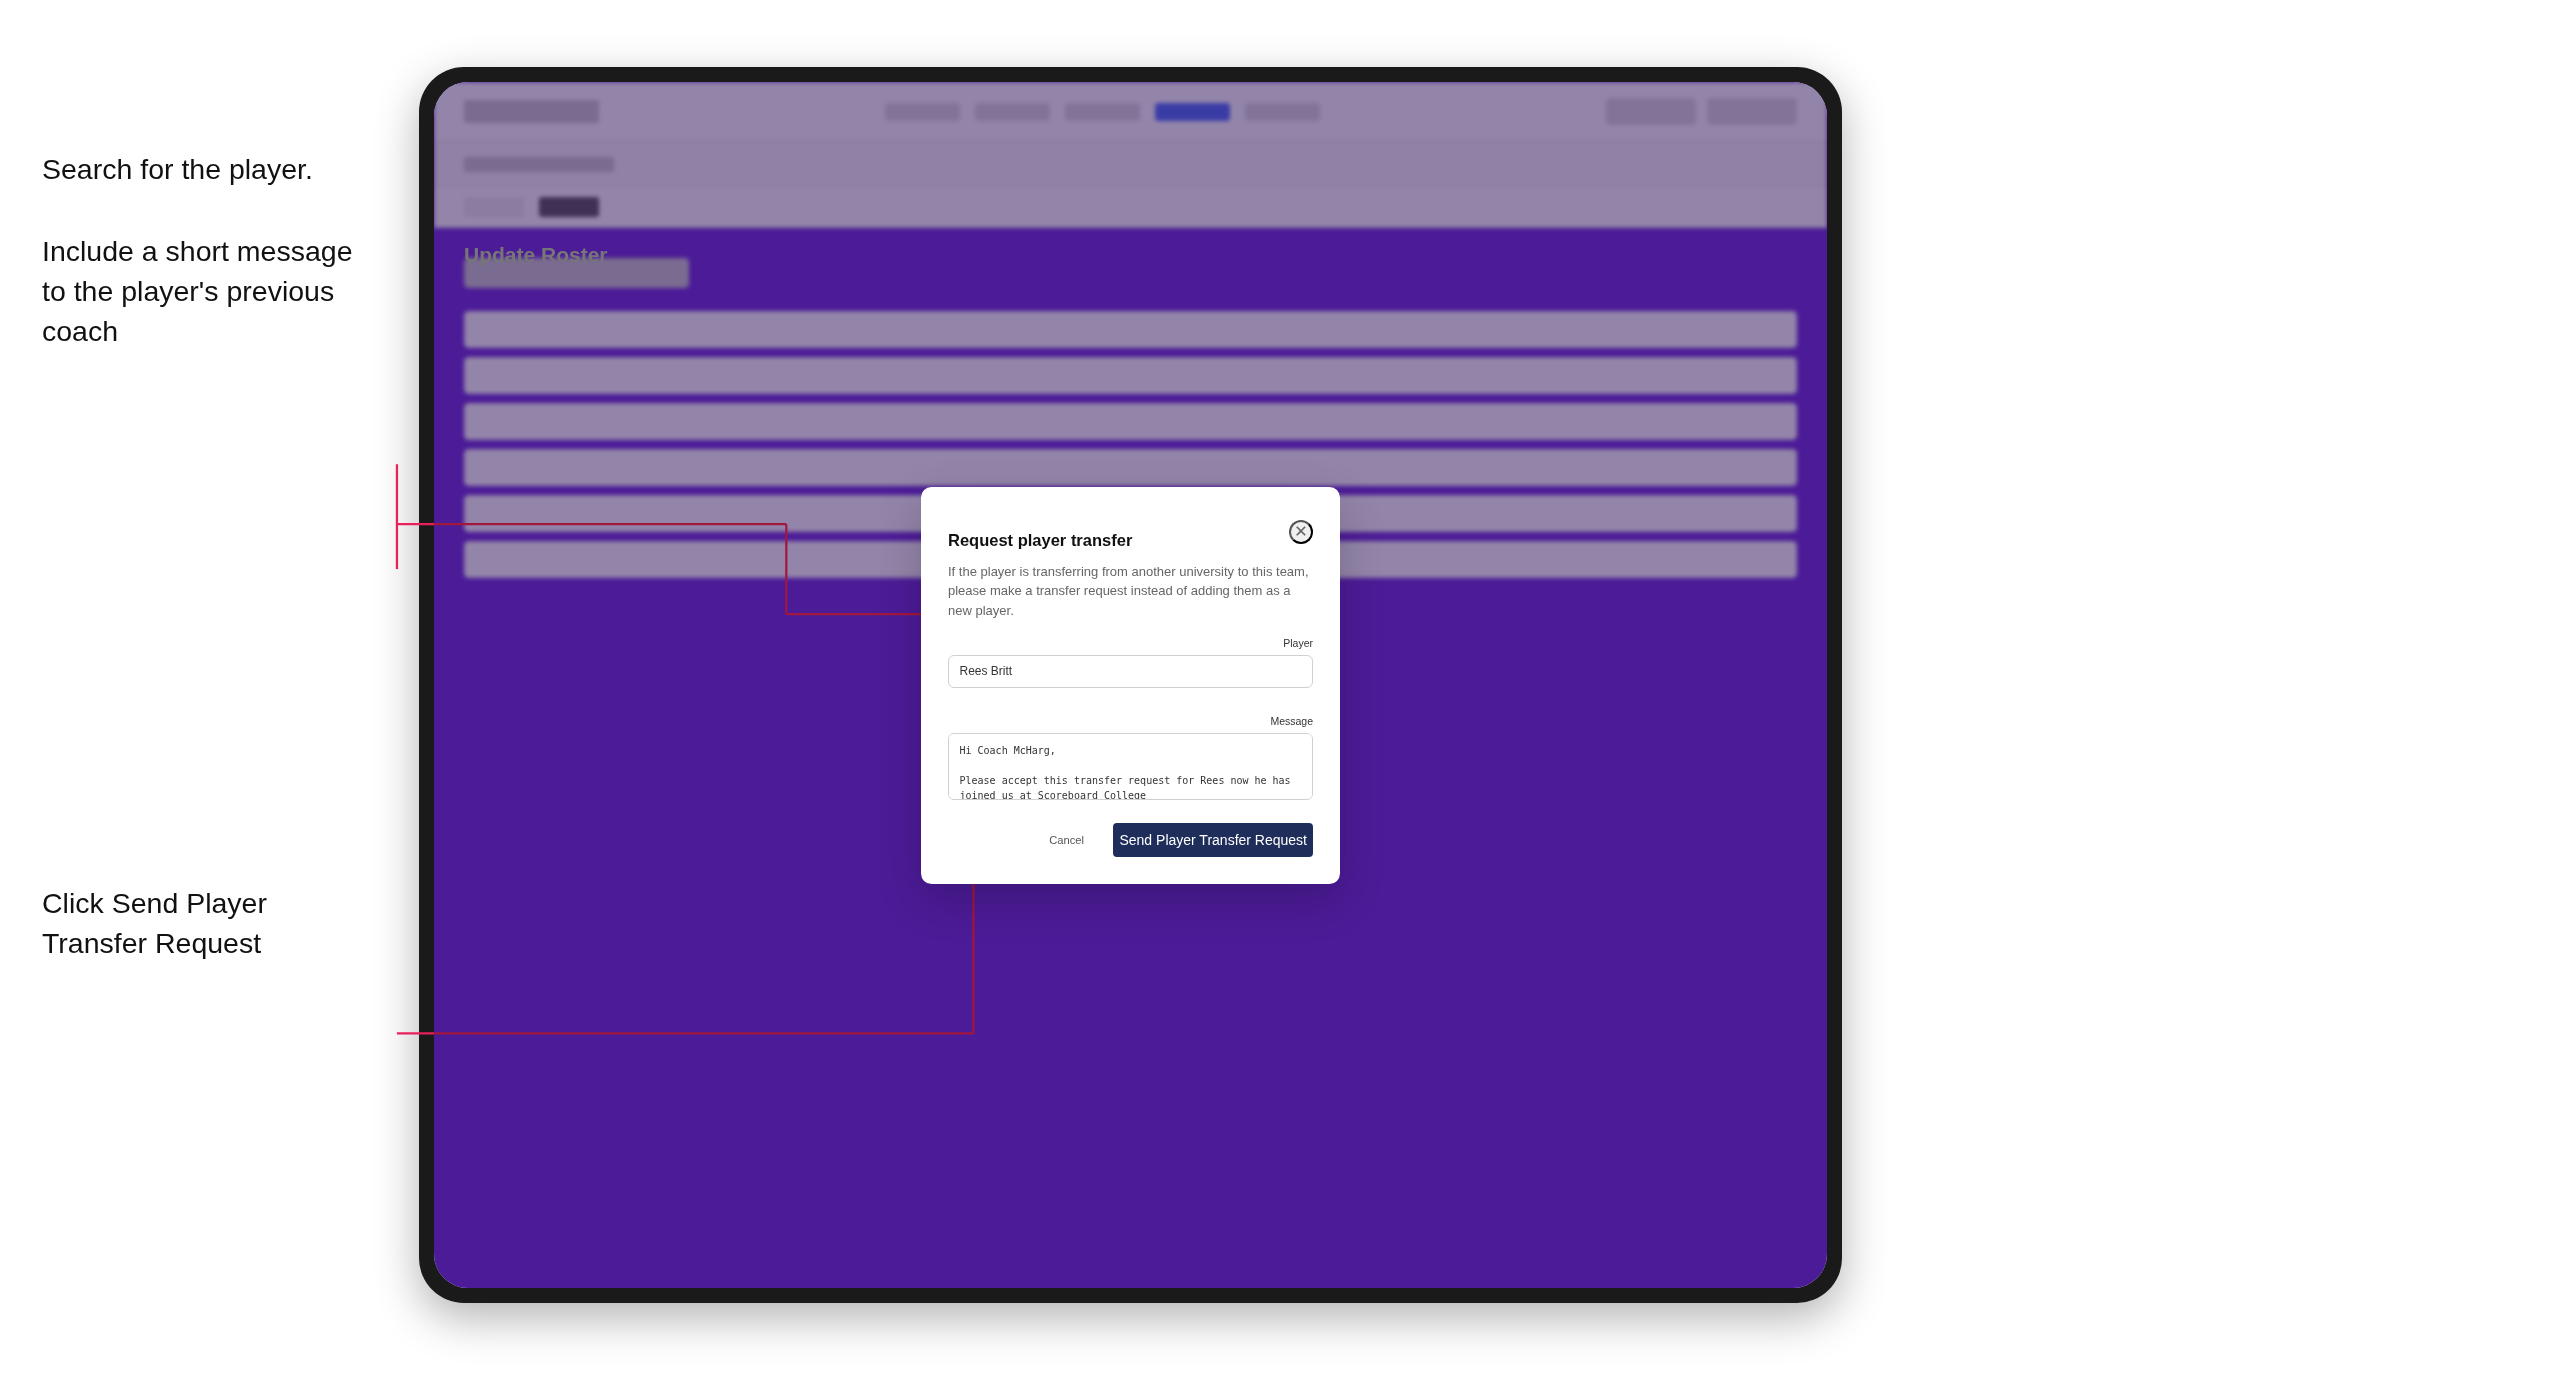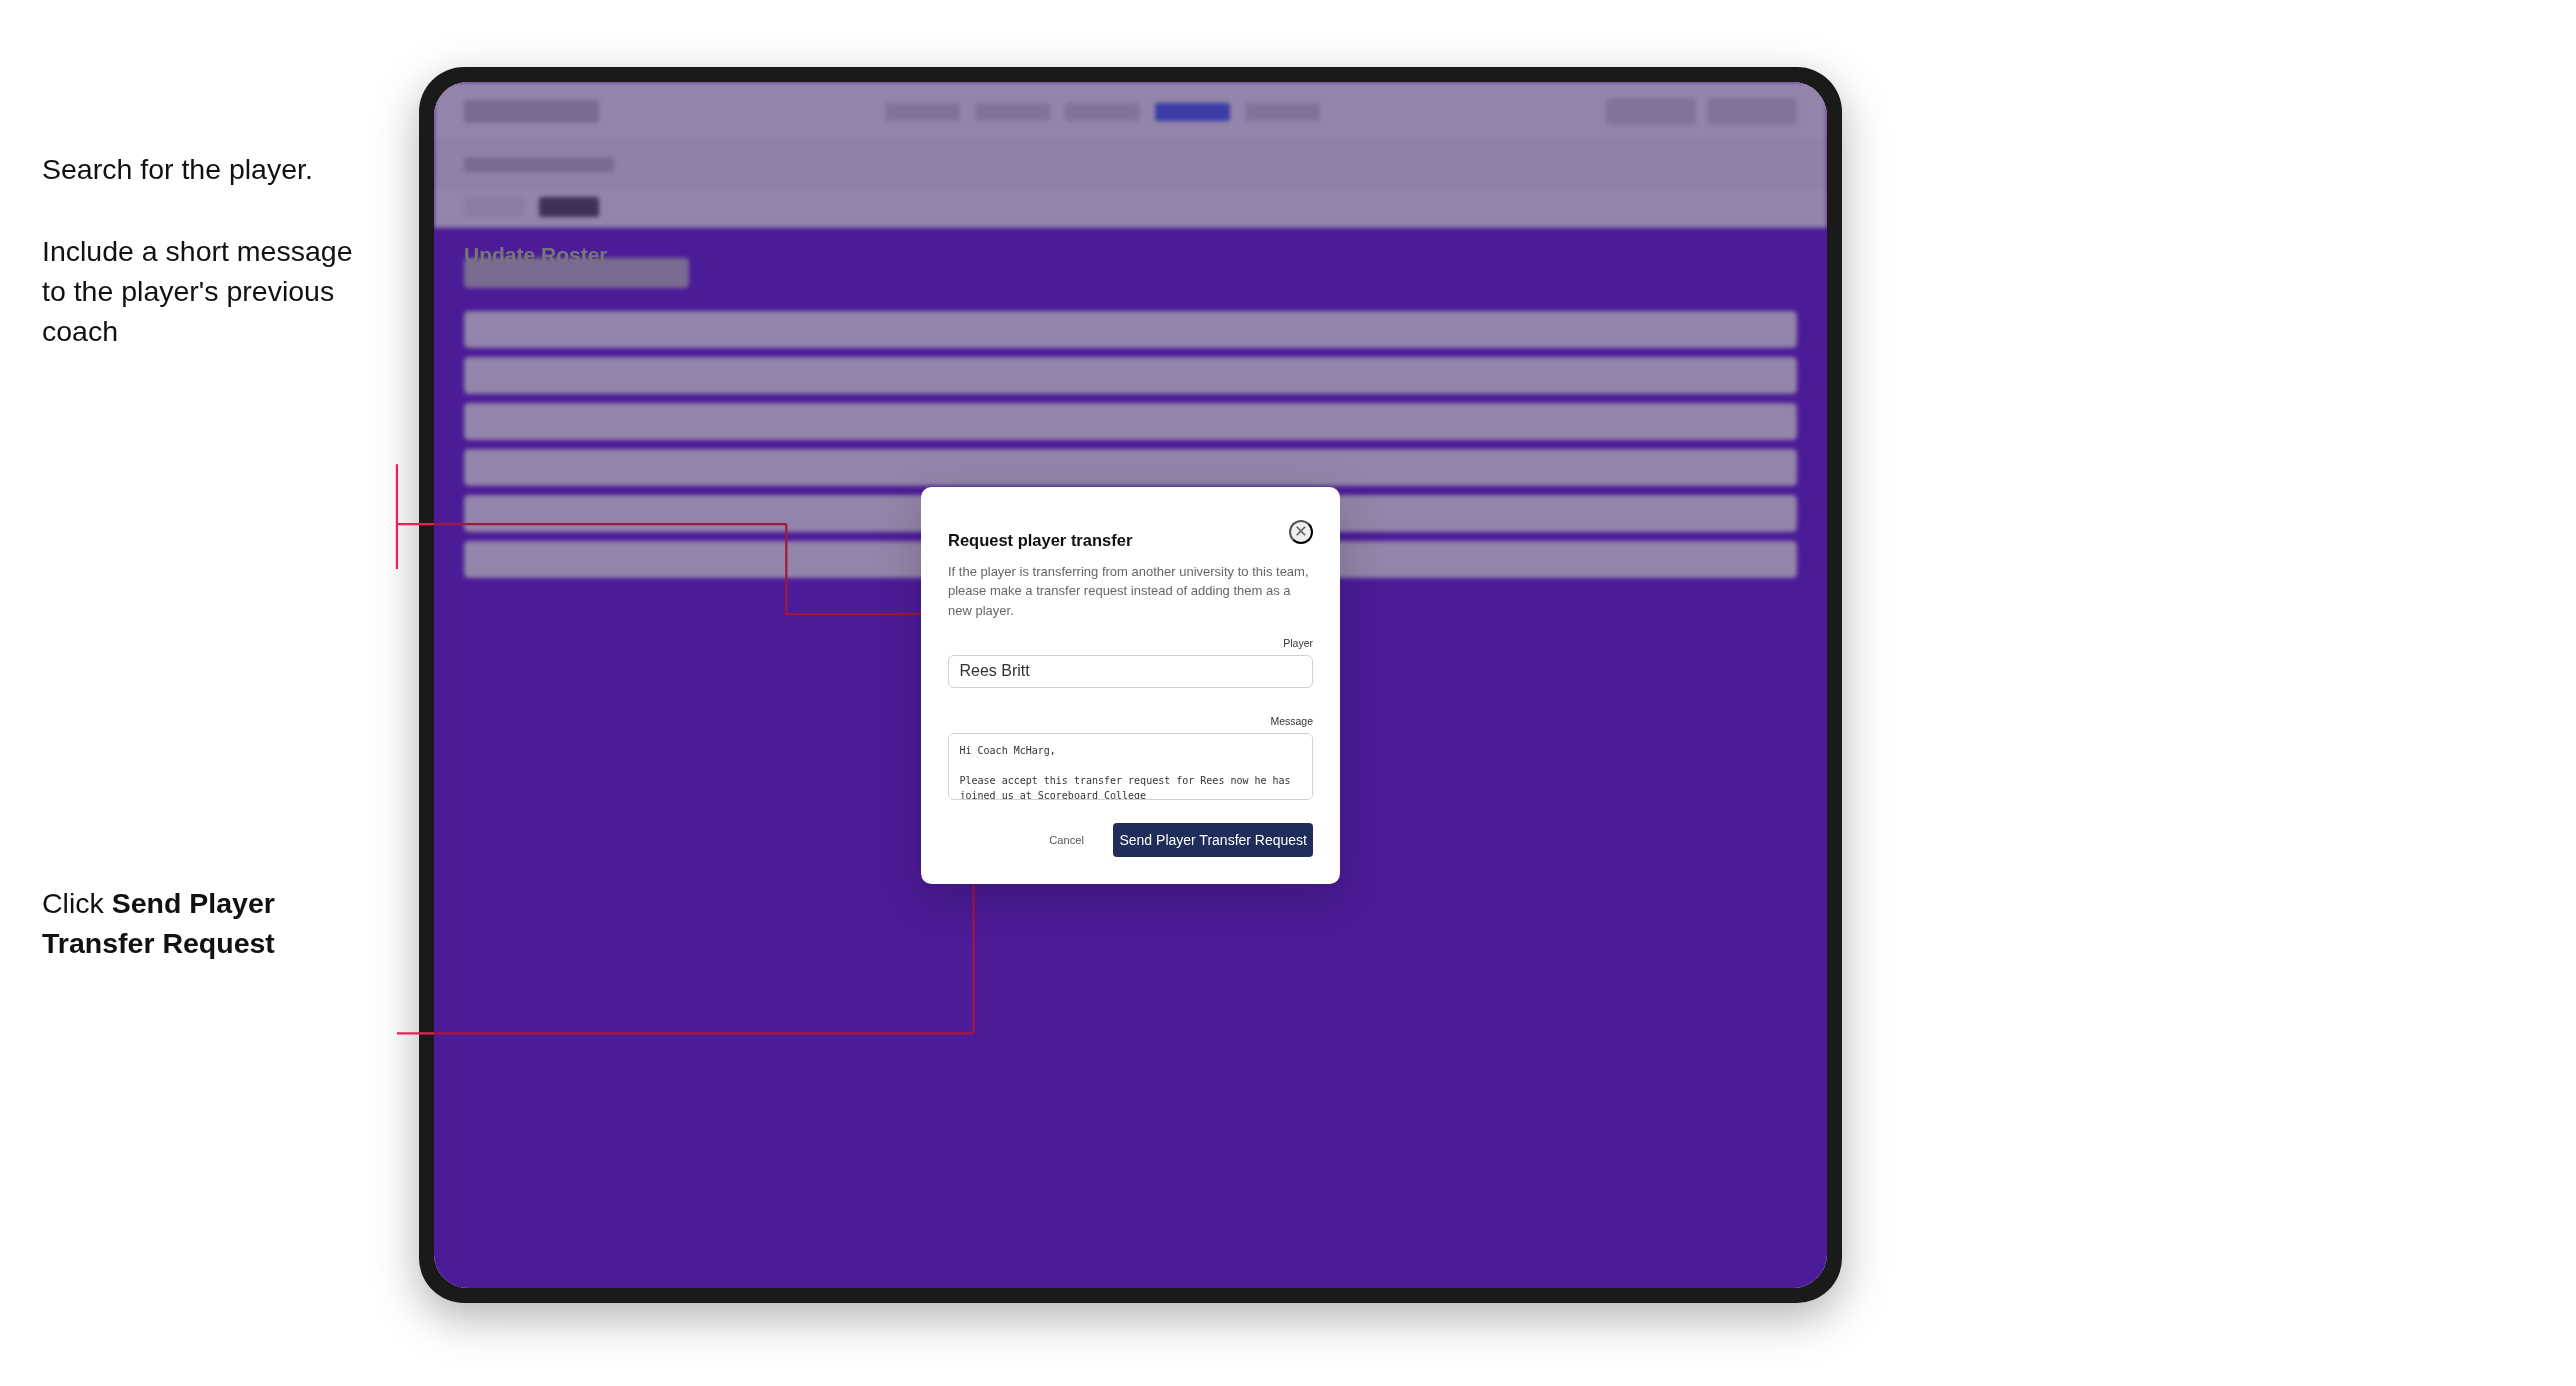--- a/index.html
+++ b/index.html
@@ -44,21 +44,21 @@
       position: absolute;
       left: 30px;
       top: 884px;
       font-size: 28.5px;
       color: #111;
       line-height: 1.4;
       width: 300px;
     }
 
     .annotation-click span {
-      font-weight: bold;
+      font-weight: normal;
     }
 
     
     .tablet-wrapper {
       position: absolute;
       left: 419px;
       top: 67px;
       width: 1423px;
       height: 1236px;
     }
@@ -269,21 +269,21 @@
       display: block;
       text-align: right;
     }
 
     .form-input {
       width: 100%;
       height: 33px;
       border: 1.1px solid #d0d0d0;
       border-radius: 6px;
       padding: 0 10.5px;
-      font-size: 16px;
+      font-size: 12px;
       color: #333;
       outline: none;
       margin-bottom: 27px;
     }
 
     .form-textarea {
       width: 100%;
       height: 67px;
       border: 1.1px solid #d0d0d0;
       border-radius: 6px;

